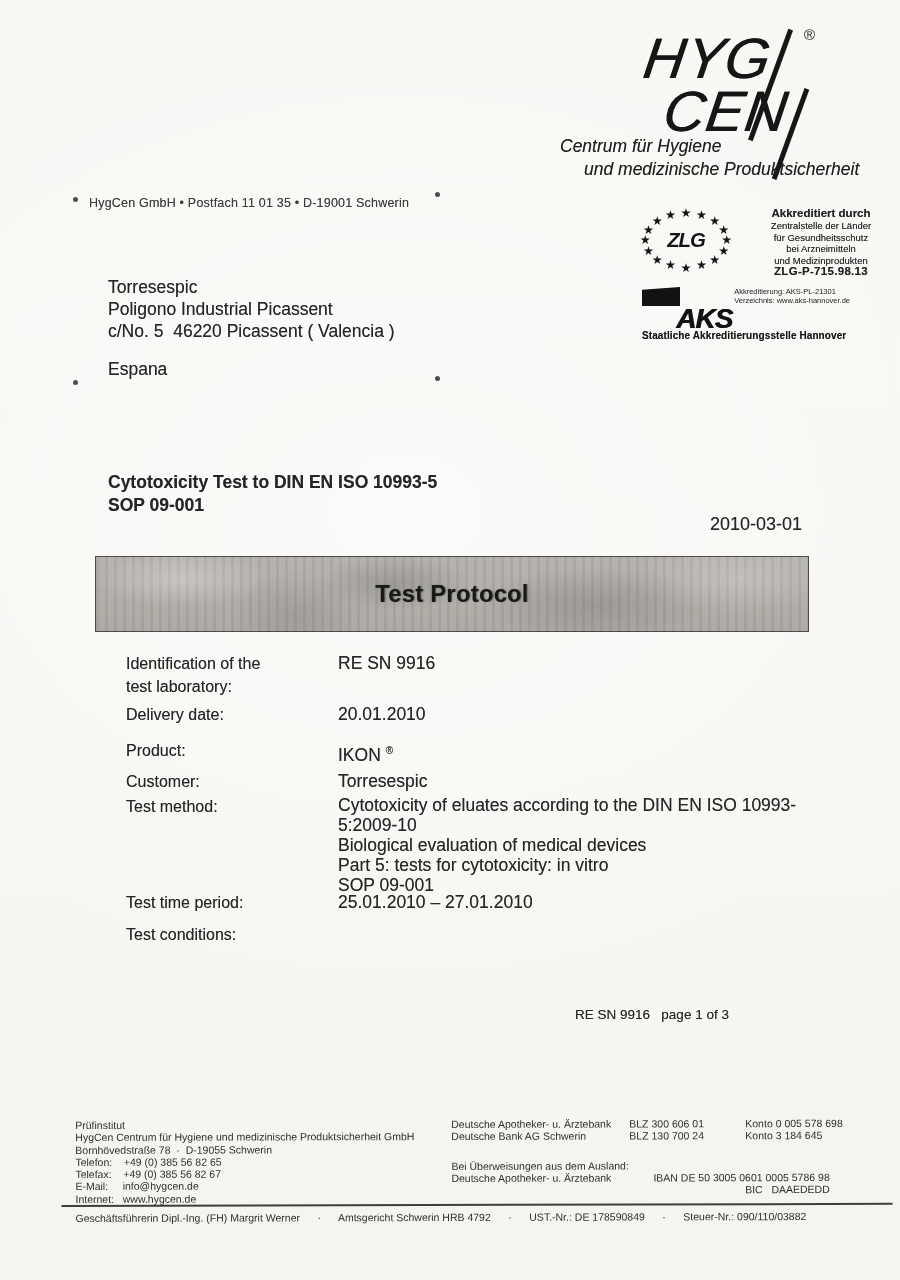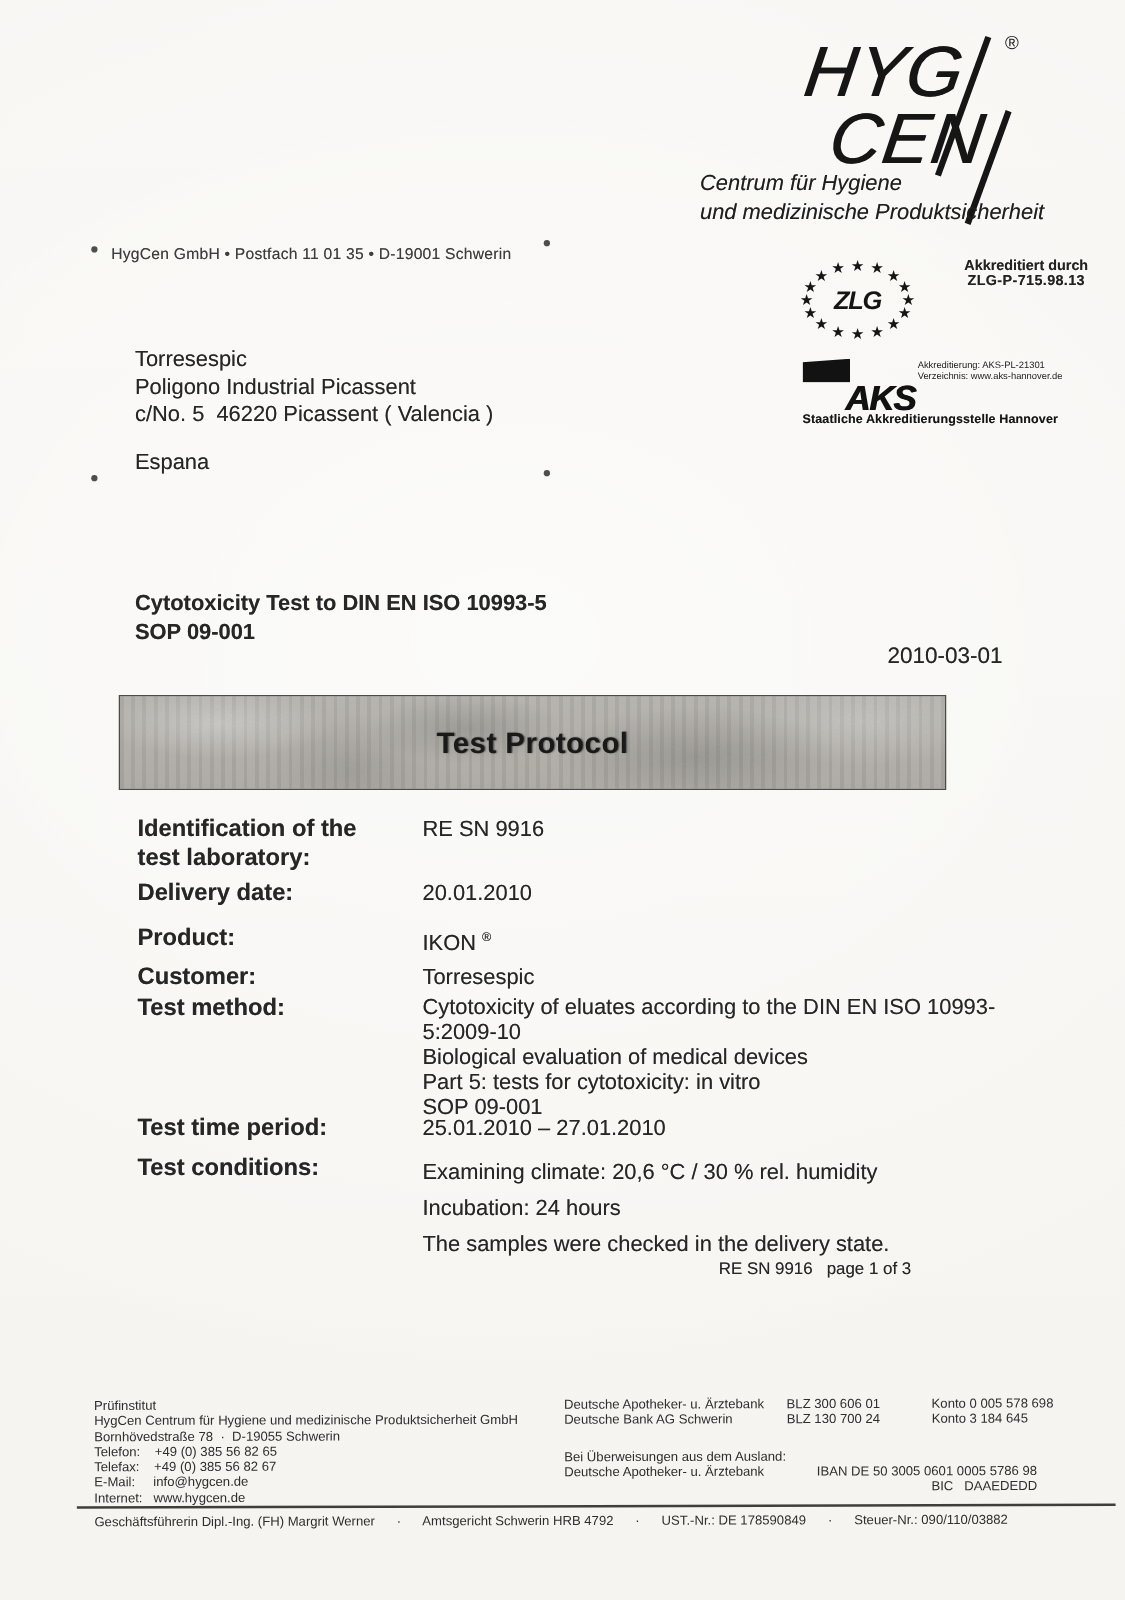--- a/index.html
+++ b/index.html
@@ -23,21 +23,21 @@
     letter-spacing:1px;transform:skewX(-8deg);color:#161616;
     text-shadow:.8px 0 0 #161616;}
   .w-top{left:92px;top:2px;}
   .w-bottom{left:112px;top:55px;}
   .logo-slash{position:absolute;width:5px;background:#161616;transform:rotate(20deg);}
   .slash-1{left:216px;top:-2px;height:118px;}
   .slash-2{left:236px;top:58px;height:96px;}
   .logo-reg{position:absolute;left:252px;top:-2px;font-size:15px;color:#161616;}
   .logo-sub{position:absolute;left:8px;font-style:italic;font-size:17.5px;color:#1e1e1e;white-space:pre;}
   .sub-1{top:108px;}
-  .sub-2{top:131px;}
+  .sub-2{top:131px;margin-left:24px;}
 
   
   .sender{position:absolute;top:196px;left:89px;font-size:12.5px;color:#3d3d3d;letter-spacing:.2px;}
   .dot{position:absolute;width:5px;height:5px;border-radius:50%;background:#2f2f2f;opacity:.85;}
   .dot-1{left:73px;top:197px;}
   .dot-2{left:435px;top:192px;}
   .dot-3{left:73px;top:380px;}
   .dot-4{left:435px;top:376px;}
 
   
@@ -56,38 +56,38 @@
   
   .recipient{position:absolute;top:276px;left:108px;font-size:17.5px;line-height:22px;white-space:pre;}
   .country{position:absolute;top:359px;left:108px;font-size:17.5px;}
 
   
   .subject{position:absolute;top:471px;left:108px;font-weight:bold;font-size:17.5px;line-height:22.5px;white-space:pre;}
   .doc-date{position:absolute;top:514px;left:620px;width:182px;text-align:right;font-size:18px;}
 
   
   .banner{
-    position:absolute;top:556px;left:95px;width:662px;height:76px;
+    position:absolute;top:556px;left:95px;width:714px;height:76px;
     border:1px solid #4c4b48;
     background:
       radial-gradient(130px 40px at 12% 30%, rgba(255,255,255,.30), transparent 70%),
       radial-gradient(160px 55px at 70% 65%, rgba(55,55,52,.20), transparent 72%),
       radial-gradient(110px 40px at 42% 35%, rgba(66,66,62,.22), transparent 70%),
       radial-gradient(150px 50px at 90% 28%, rgba(255,255,255,.22), transparent 70%),
       radial-gradient(90px 60px at 28% 80%, rgba(70,70,66,.16), transparent 75%),
       repeating-linear-gradient(90deg, rgba(0,0,0,.06) 0 3px, rgba(255,255,255,.04) 3px 9px),
       linear-gradient(#b6b3ae,#aca9a3);
     display:flex;align-items:center;justify-content:center;
   }
   .banner-noise{position:absolute;inset:0;width:100%;height:100%;opacity:.5;}
   .banner-title{position:relative;font-weight:bold;font-size:23.5px;letter-spacing:.4px;color:#191919;
     text-shadow:1px 0 1.2px rgba(25,25,25,.55);}
 
   
-  .f-label{position:absolute;left:110px;font-weight:bold;font-size:19px;line-height:23px;}
+  .f-label{position:absolute;left:126px;font-weight:normal;font-size:16px;line-height:23px;}
   .f-value{position:absolute;left:338px;font-size:17.5px;line-height:23px;}
   .lh-method{line-height:20px;}
   .lh-cond{line-height:29px;}
   .sup{font-size:10px;vertical-align:super;}
   .r0{top:652px;} .r1{top:703px;} .r2{top:739px;} .r3{top:770px;}
   .r4{top:795px;} .r5{top:891px;} .r6{top:923px;}
   .page-ref{position:absolute;top:1007px;left:502px;width:300px;text-align:center;font-size:13.5px;white-space:pre;}
 
   
   .footer{position:absolute;inset:0;font-size:10.5px;color:#2e2e2e;transform:rotate(-.15deg);}
@@ -141,20 +141,24 @@
           <text x="36.7" y="15.1">★</text>
         <text x="52" y="13">★</text>
           <text x="67.3" y="15.1">★</text>
           <text x="80.3" y="20.9">★</text>
         <text x="88.9" y="29.7">★</text>
       </g>
       <text x="52" y="43" text-anchor="middle" font-size="20" font-weight="bold" font-style="italic" letter-spacing="-1" fill="#141414">ZLG</text>
     </svg>
     <div class="zlg-text">
       <div class="zlg-title soft">Akkreditiert durch</div>
+      <div class="preline soft">Zentralstelle der Länder
+für Gesundheitsschutz
+bei Arzneimitteln
+und Medizinprodukten</div>
       <div class="zlg-code soft">ZLG-P-715.98.13</div>
     </div>
   </div>
 
   <div class="aks">
     <div class="aks-row">
       <span class="aks-flag"></span>
       <span class="aks-name">AKS</span>
       <span class="aks-details">Akkreditierung: AKS-PL-21301
 Verzeichnis: www.aks-hannover.de</span>
@@ -199,23 +203,20 @@
   <div class="f-value r4 pre lh-method soft">Cytotoxicity of eluates according to the DIN EN ISO 10993-
 5:2009-10
 Biological evaluation of medical devices
 Part 5: tests for cytotoxicity: in vitro
 SOP 09-001</div>
 
   <div class="f-label r5 soft">Test time period:</div>
   <div class="f-value r5 soft">25.01.2010 – 27.01.2010</div>
 
   <div class="f-label r6 soft">Test conditions:</div>
-  <div class="f-value r6 pre lh-cond soft">Examining climate: 20,6 °C / 30 % rel. humidity
-Incubation: 24 hours
-The samples were checked in the delivery state.</div>
 
   <div class="page-ref soft">RE SN 9916   page 1 of 3</div>
 
   <div class="footer">
     <div class="f-block f-left">Prüfinstitut
 HygCen Centrum für Hygiene und medizinische Produktsicherheit GmbH
 Bornhövedstraße 78  ·  D-19055 Schwerin
 Telefon:    +49 (0) 385 56 82 65
 Telefax:    +49 (0) 385 56 82 67
 E-Mail:     info@hygcen.de

